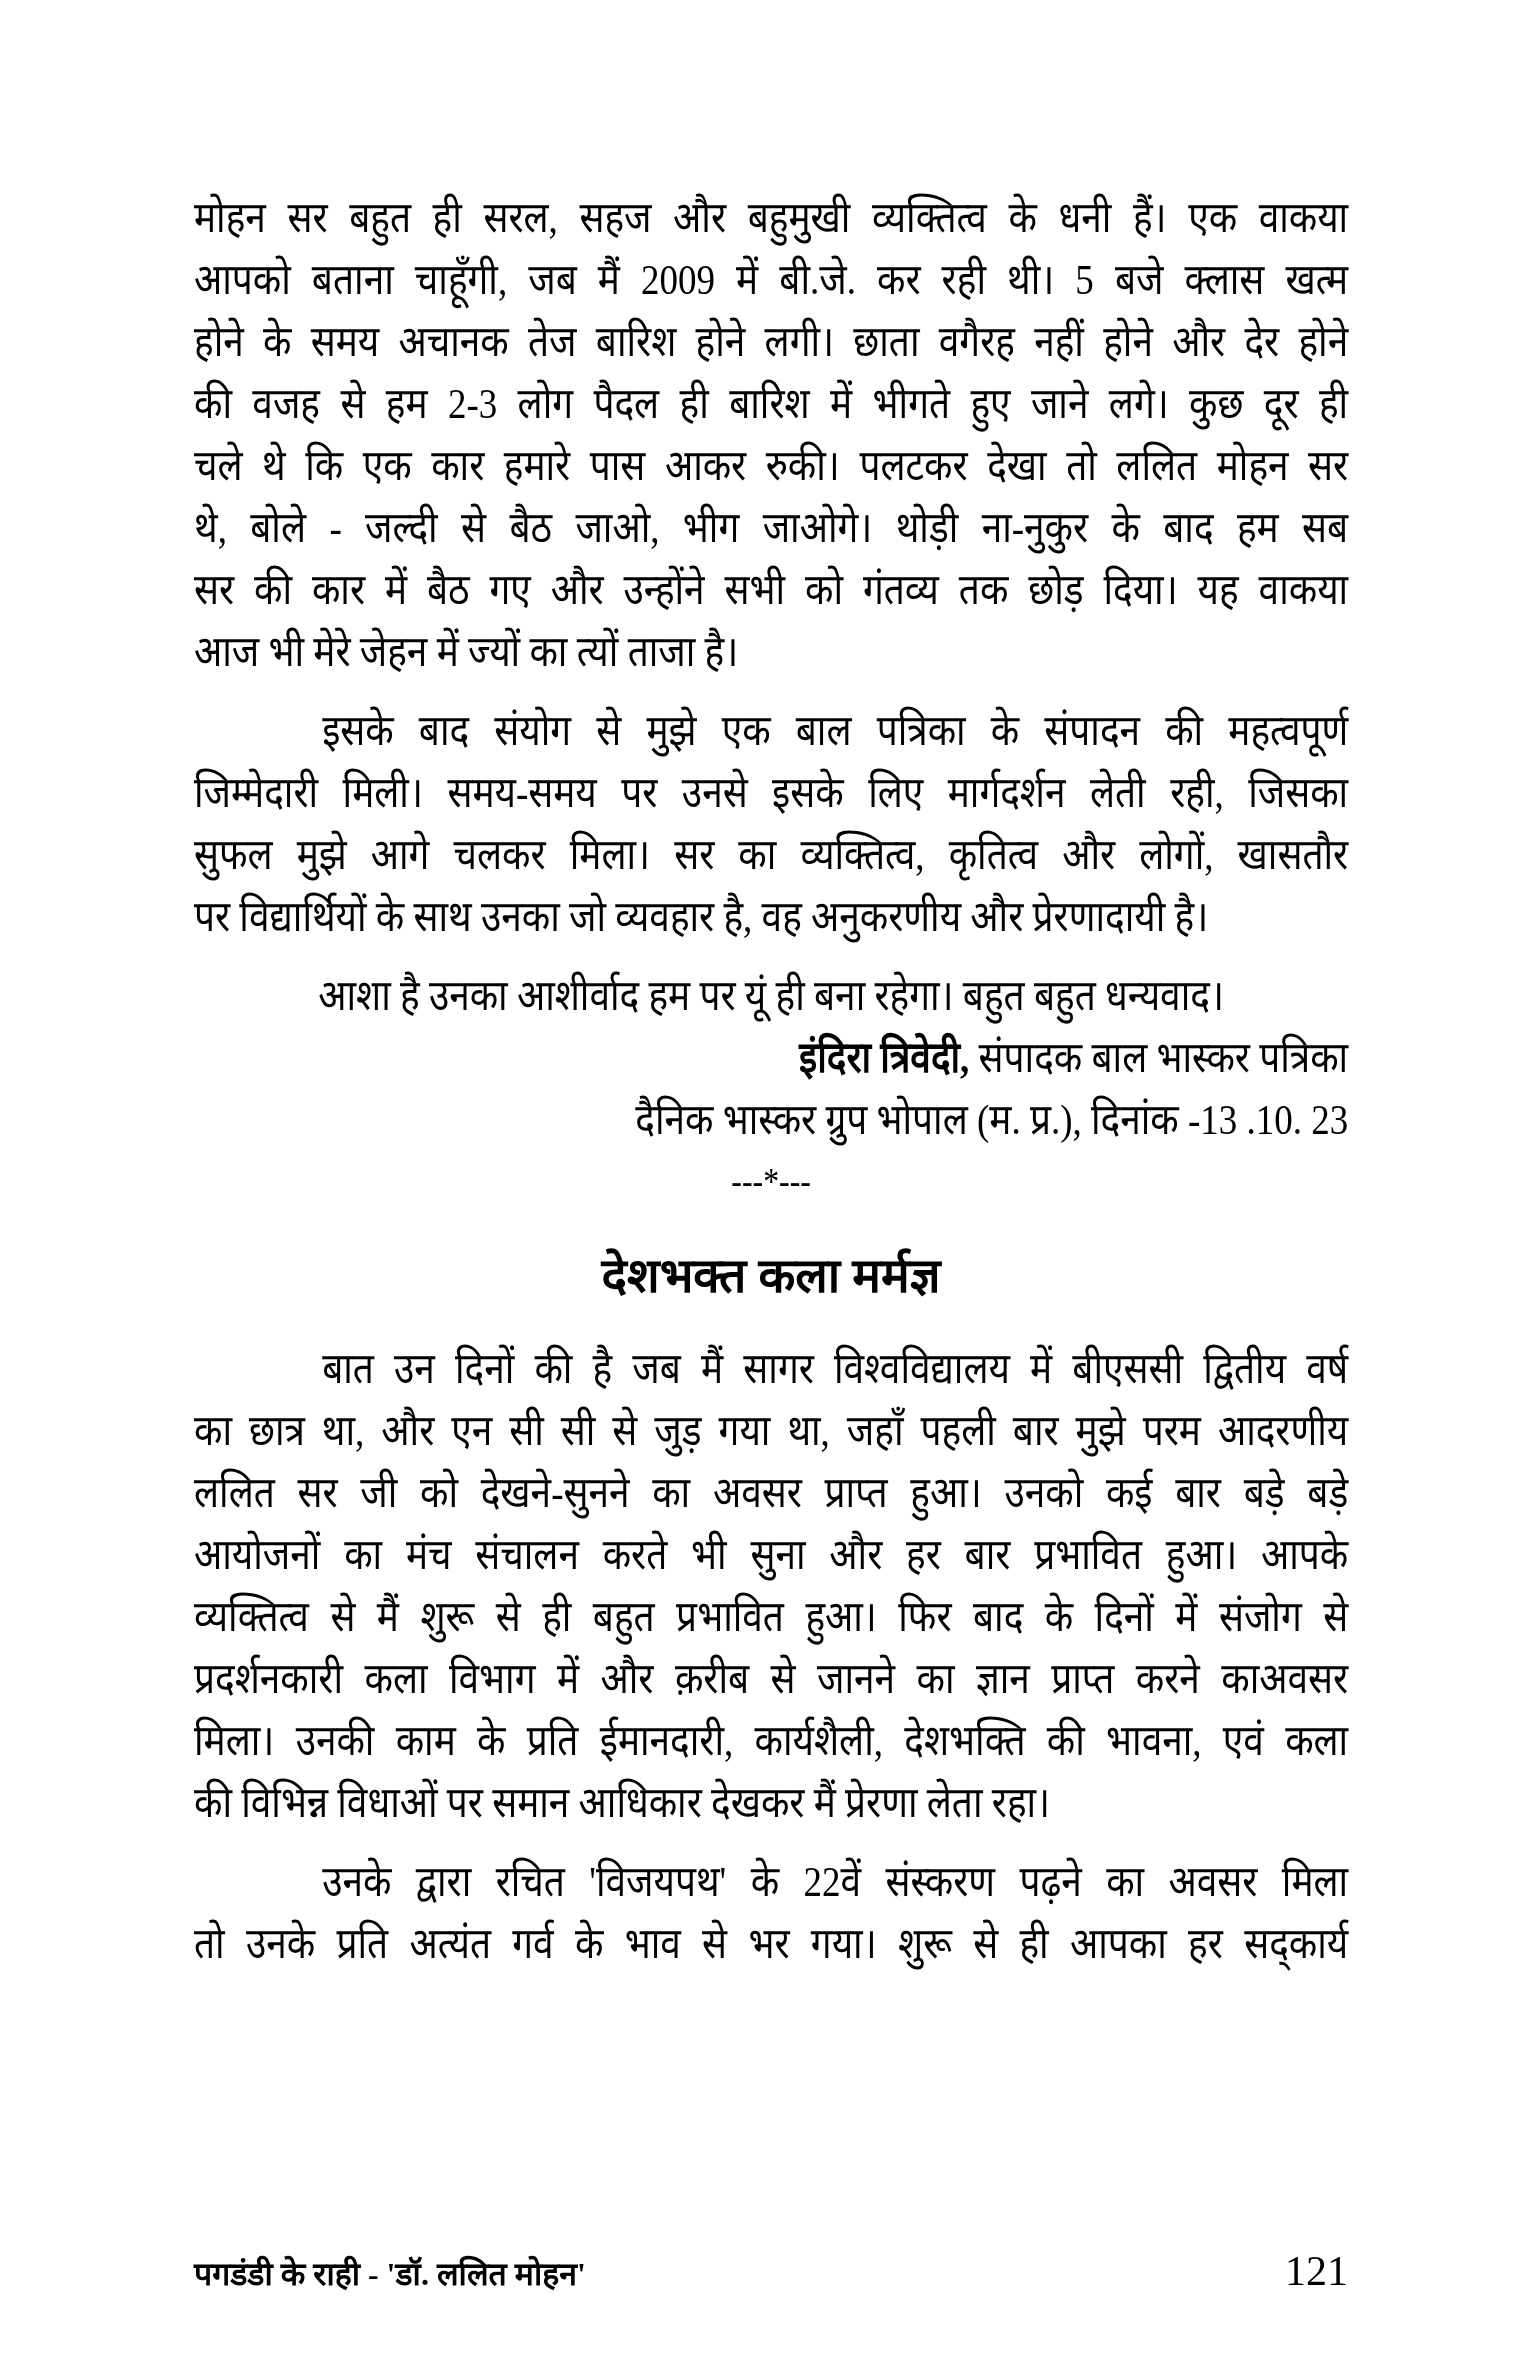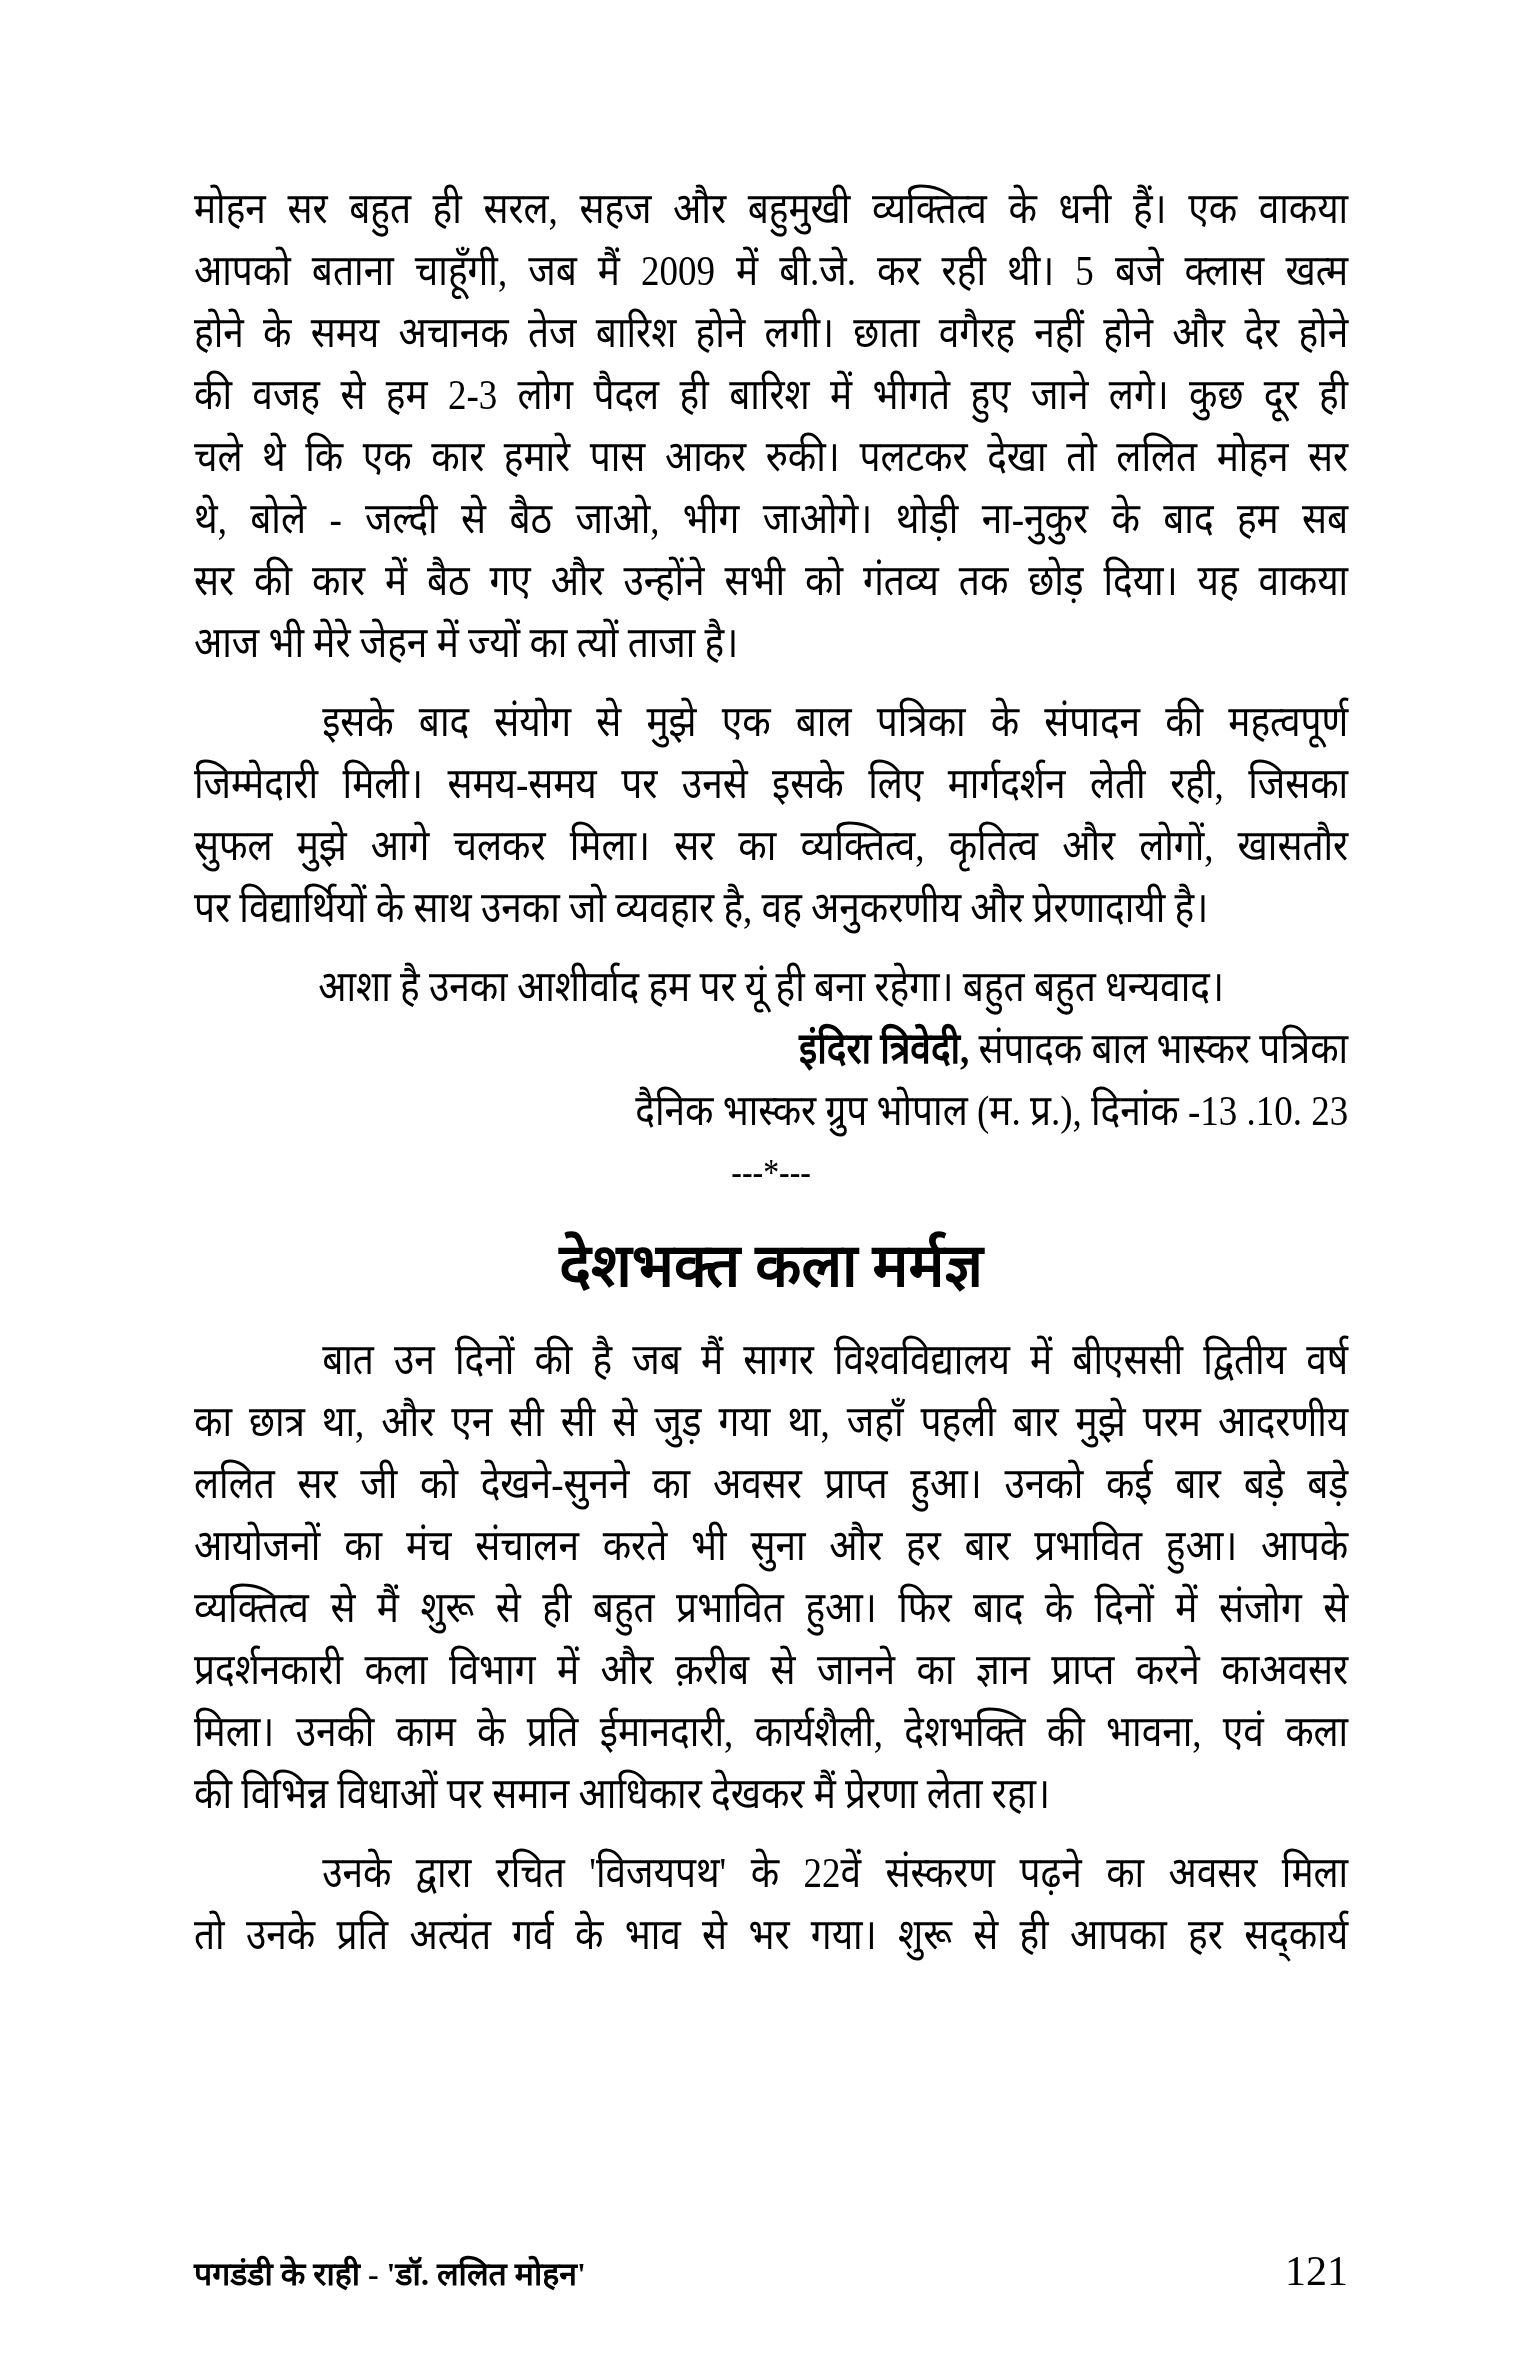--- a/index.html
+++ b/index.html
@@ -2,38 +2,38 @@
 <html style="font-size:15px"><head>
 <meta charset="utf-8">
 <style>
   html, body { margin: 0; padding: 0; background: #ffffff; }
   body {
     width: 1538px; height: 2377px; position: relative; overflow: hidden;
     font-family: "Liberation Serif", "DejaVu Serif", serif;
     color: #000000;
   }
   .page {
-    position: absolute; left: 194px; top: 178px; width: 1154px;
+    position: absolute; left: 194px; top: 187px; width: 1154px;
   }
   .line {
     font-size: 43px; line-height: 62px; height: 62px;
     white-space: nowrap; text-align: justify; text-align-last: justify;
     transform: scaleX(0.86); transform-origin: left center;
     width: 116.3%;
   }
   .line.last { text-align-last: left; }
   .line.indent { padding-left: 149px; box-sizing: border-box; }
   .line.centered { text-align: center; text-align-last: center; }
   .line.right { text-align: right; text-align-last: right; }
   .gap-sm { height: 17px; }
   .gap-md { height: 30px; }
   .sig-name { font-weight: bold; }
   .separator { font-size: 37px; }
   .heading {
-    font-weight: bold; font-size: 60px; line-height: 65px; height: 65px;
+    font-weight: bold; font-size: 48px; line-height: 65px; height: 65px;
     text-align: center; text-align-last: center;
     white-space: nowrap;
   }
   .footer {
     position: absolute; left: 194px; top: 2247px; width: 1154px;
     display: flex; justify-content: space-between; align-items: baseline; text-align: center;
   }
   .footer-title { font-weight: bold; font-size: 32px; }
   .page-number { font-size: 42px; }
 </style>

